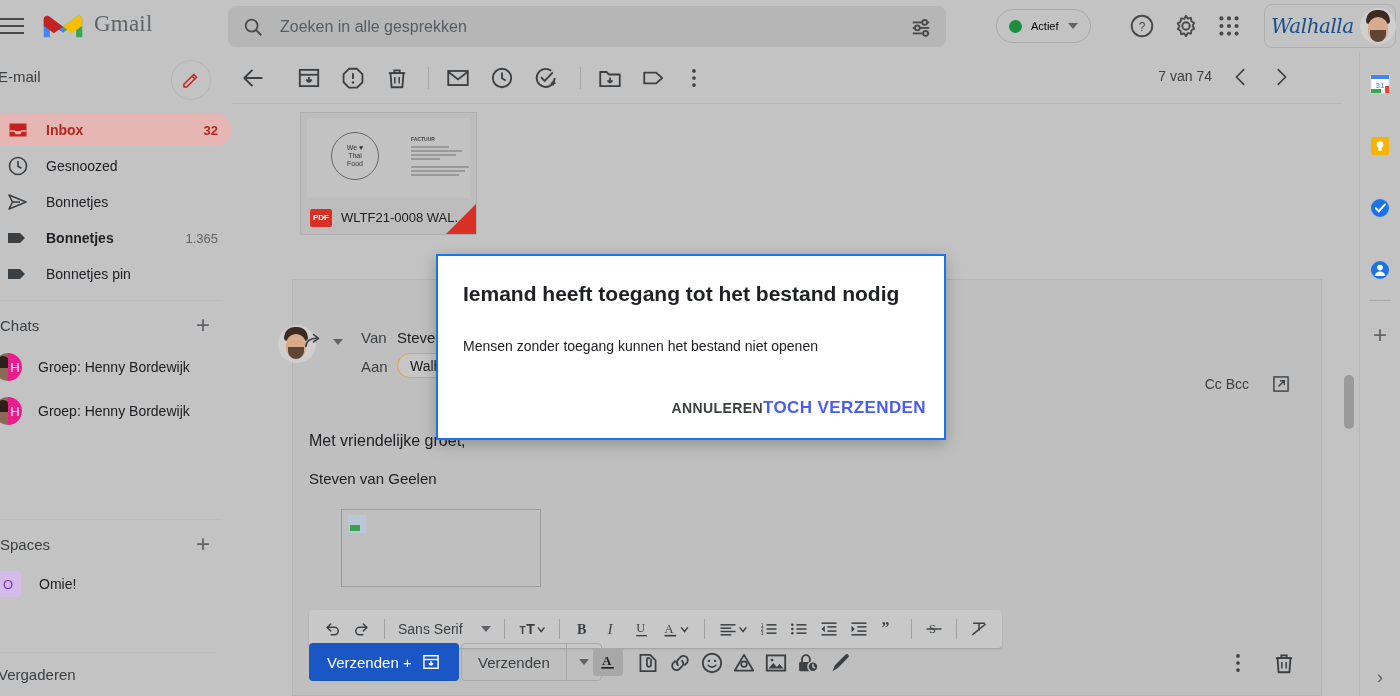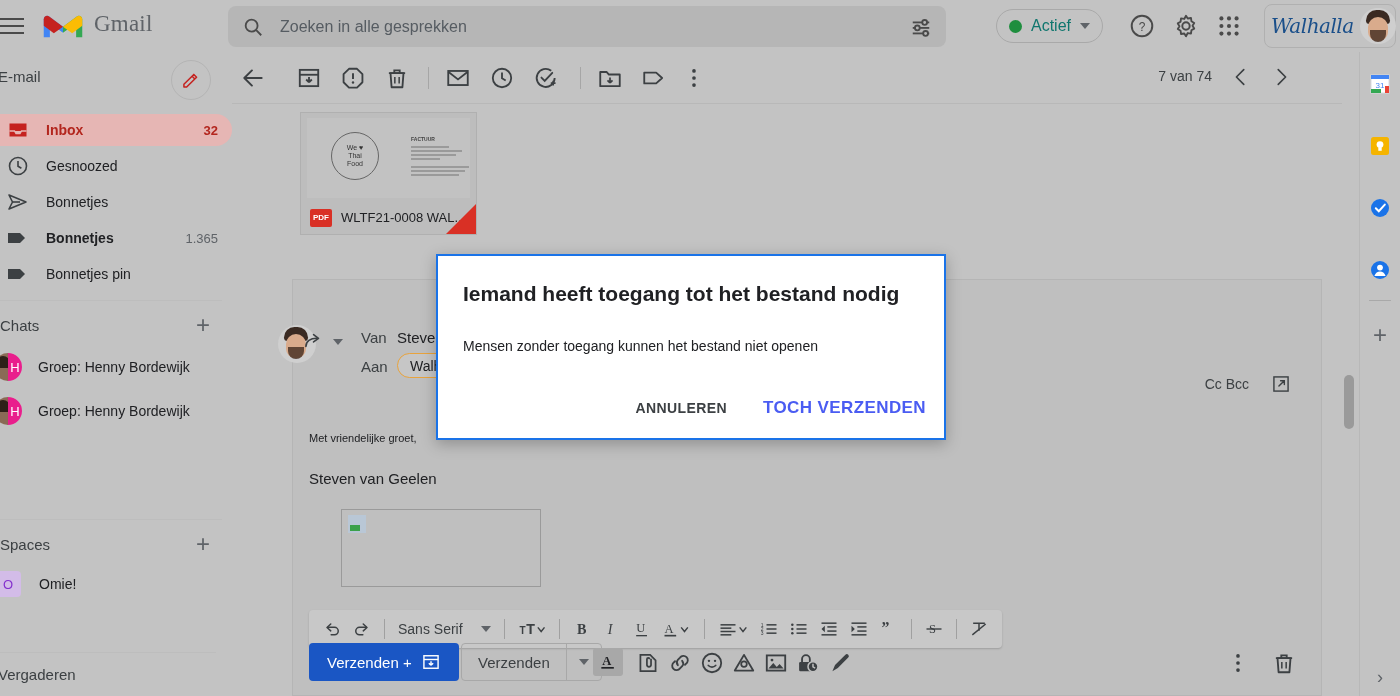--- a/index.html
+++ b/index.html
@@ -55,21 +55,21 @@
   }
   #search-input::placeholder { color: #565c62; }
   #search-options { margin-right: 14px; width: 22px; height: 22px; }
   #status-pill {
     position: absolute; left: 996px; top: 9px;
     height: 34px; padding: 0 12px 0 12px;
     border: 1px solid #a9a9a9; border-radius: 18px;
     display: flex; align-items: center; gap: 9px;
   }
   #status-dot { width: 13px; height: 13px; border-radius: 50%; background: #1e8e3e; }
-  #status-label { font-size: 16px; color: #0f766e; }
+  #status-label { font-size: 11px; color: #000000; }
   .caret-down {
     width: 0; height: 0; border-left: 5px solid transparent;
     border-right: 5px solid transparent; border-top: 6px solid #5f6368;
   }
   .topicon { position: absolute; top: 13px; width: 26px; height: 26px; }
   #help-icon { left: 1129px; }
   #settings-icon { left: 1173px; }
   #apps-icon { left: 1216px; }
   #account-box {
     position: absolute; left: 1264px; top: 4px;
@@ -203,21 +203,21 @@
   #aan-label { position: absolute; left: 64px; top: 32px; font-size: 15px; color: #3c4043; }
   #aan-chip {
     position: absolute; left: 100px; top: 27px; height: 25px;
     border: 1px solid #e8a33d; border-radius: 13px; background: #c6c6c6;
     display: flex; align-items: center; padding: 0 12px;
     font-size: 14px; color: #202124; white-space: nowrap;
   }
   #ccbcc { position: absolute; right: 76px; top: 50px; font-size: 14px; color: #3c4043; }
   #popout-icon { position: absolute; right: 34px; top: 48px; width: 20px; height: 20px; }
 
-  #body-line1 { position: absolute; left: 16px; top: 152px; font-size: 11px; color: #202124; }
+  #body-line1 { position: absolute; left: 16px; top: 152px; font-size: 16px; color: #202124; }
   #body-line2 { position: absolute; left: 16px; top: 190px; font-size: 15px; color: #202124; }
   #sig-image {
     position: absolute; left: 48px; top: 229px; width: 200px; height: 78px;
     border: 1px solid #9a9a9a; background: #bfbfbf;
   }
   #sig-broken {
     position: absolute; left: 6px; top: 5px; width: 18px; height: 18px;
     background: #b9c7d6;
   }
   #sig-broken .g { position:absolute; left:2px; bottom:2px; width:10px; height:6px; background:#3ba14a; }
@@ -286,21 +286,21 @@
   #modal-title {
     position: absolute; left: 25px; top: 26px;
     font-size: 21px; font-weight: bold; color: #202124;
   }
   #modal-body {
     position: absolute; left: 25px; top: 82px;
     font-size: 14px; color: #202124;
   }
   #modal-actions {
     position: absolute; right: 18px; bottom: 20px;
-    display: flex; align-items: center; gap: 36px;
+    display: flex; align-items: center; 
   }
   #btn-cancel { font-size: 14px; font-weight: bold; color: #3c4043; letter-spacing: .4px; }
   #btn-sendanyway { font-size: 17px; font-weight: bold; color: #4a5cf2; letter-spacing: .4px; }
 
   svg { display: block; }
 </style>
 </head>
 <body>
 
 <div id="app">

